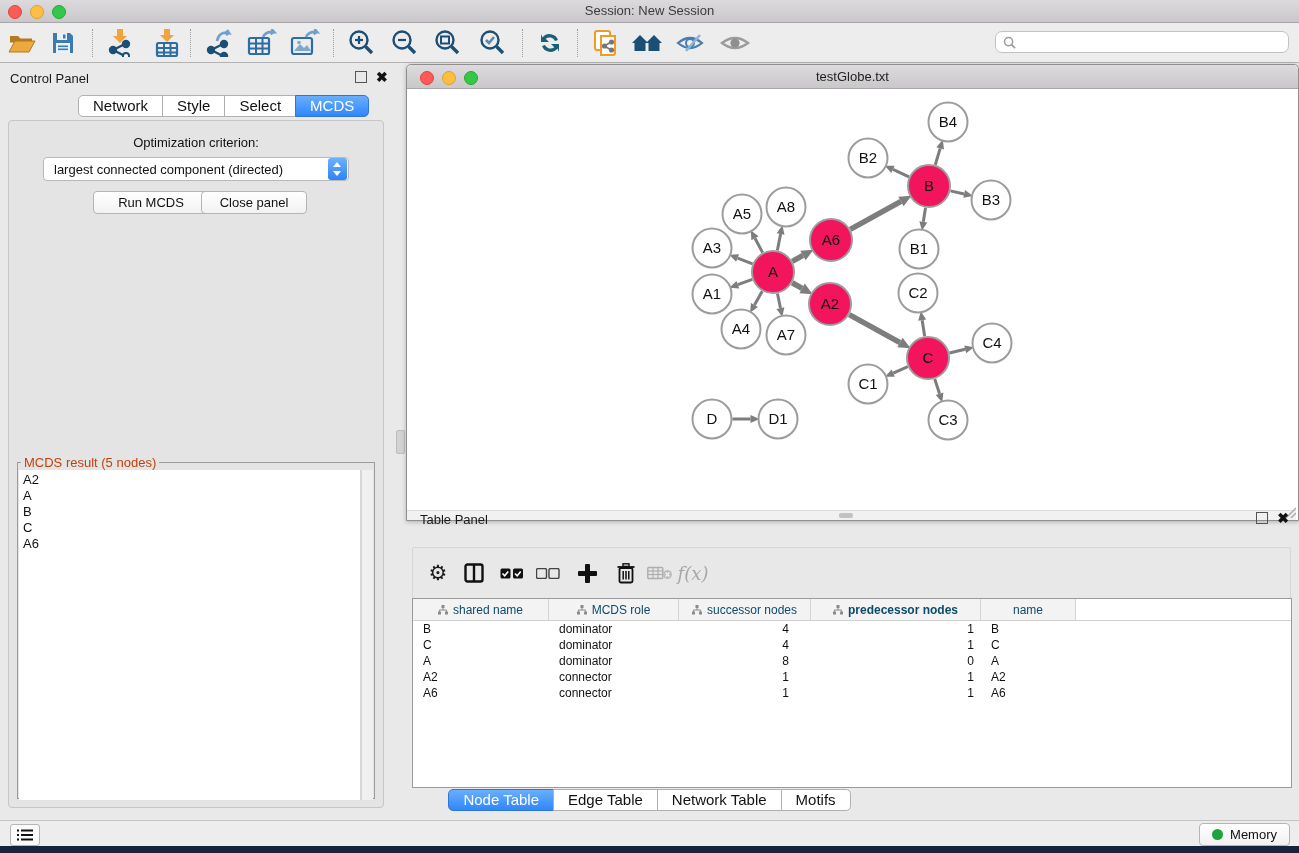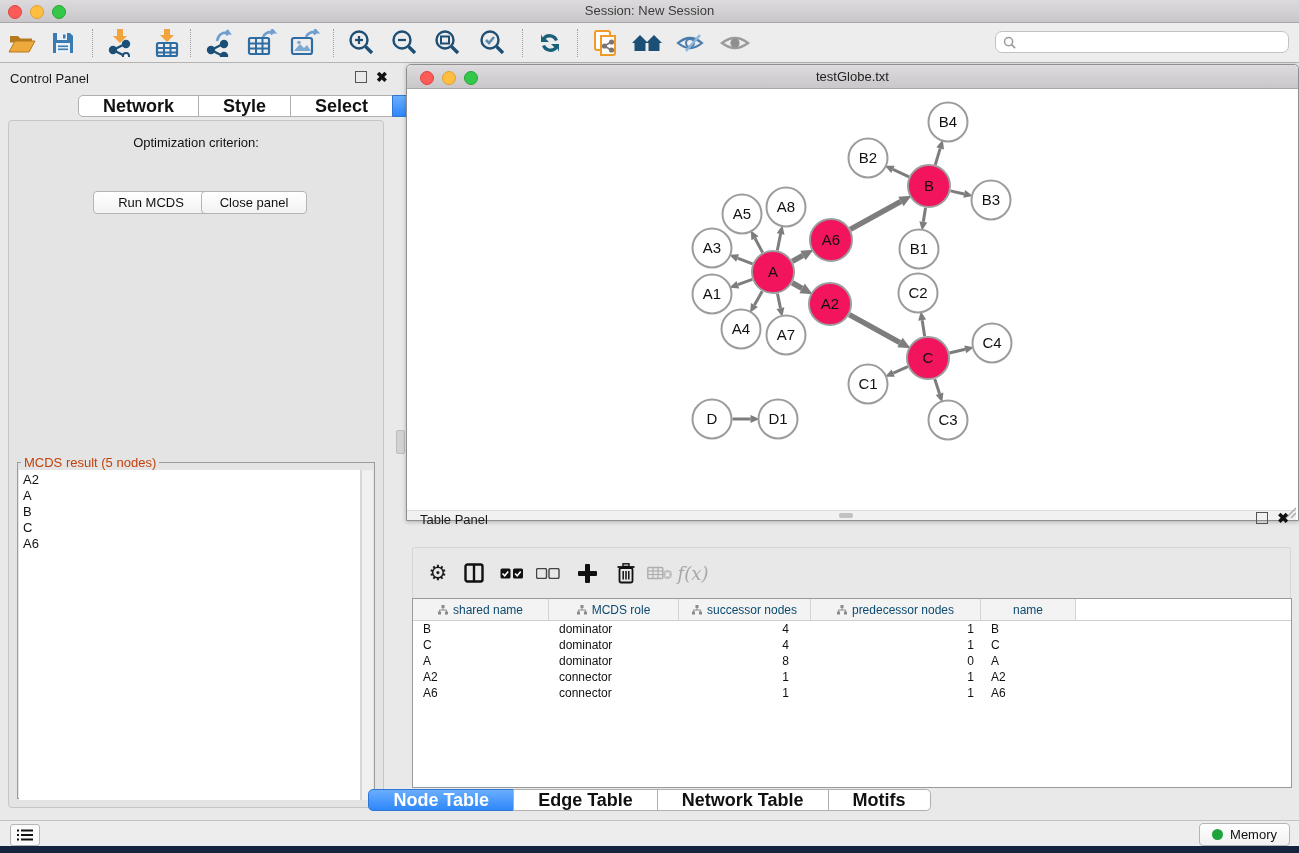--- a/index.html
+++ b/index.html
@@ -20,22 +20,22 @@
   #searchbox{position:absolute;left:995px;top:8px;width:294px;height:22px;background:#fff;
     border:1px solid #c2c2c2;border-radius:7px;display:flex;align-items:center;padding-left:7px;box-sizing:border-box;}
   #searchbox input{border:none;outline:none;flex:1;font-size:12px;background:transparent;margin-left:4px;}
   
   #cp-header{left:0;top:62px;width:390px;height:30px;}
   #cp-title{left:10px;top:9px;font-size:13px;color:#1a1a1a;}
   .panebtns{position:absolute;display:flex;gap:9px;align-items:center;}
   .floatsq{width:10px;height:10px;border:1.5px solid #555;}
   .closex{font-size:14px;font-weight:bold;color:#111;line-height:10px;}
   .tabbar{display:flex;}
-  .tab{height:20px;line-height:20px;padding:0 24px;font-size:18px;background:#fff;
-    border:1px solid #b0b0b0;margin-left:-1px;color:#111;font-weight:bold;}
+  .tab{height:20px;line-height:20px;padding:0 14px;font-size:15px;background:#fff;
+    border:1px solid #b0b0b0;margin-left:-1px;color:#111;}
   .tab:first-child{border-radius:5px 0 0 5px;margin-left:0;}
   .tab:last-child{border-radius:0 5px 5px 0;}
   .tab.sel{background:linear-gradient(#6aaefd,#2e87fb);color:#fff;border-color:#3077d4;}
   #cp-tabs{left:78px;top:95px;}
   #cp-inner{left:8px;top:120px;width:374px;height:686px;background:#e4e4e4;
     border:1px solid #c6c6c6;border-radius:4px;}
   #opt-label{left:0;top:14px;width:374px;text-align:center;font-size:13px;color:#111;}
   #criterion{left:34px;top:36px;width:306px;height:24px;background:#fff;border:1px solid #b9b9b9;
     border-radius:4px;display:flex;align-items:center;box-sizing:border-box;}
   #criterion .val{flex:1;font-size:13px;padding-left:10px;color:#111;white-space:nowrap;}
@@ -263,20 +263,27 @@
   </span>
 </div>
 <div id="cp-tabs" class="abs tabbar">
     <span class="tab">Network</span>
     <span class="tab">Style</span>
     <span class="tab">Select</span>
     <span class="tab sel">MCDS</span>
   </div>
 <div id="cp-inner" class="abs">
   <div id="opt-label" class="abs">Optimization criterion:</div>
+  <div id="criterion" class="abs">
+    <span class="val">largest connected component (directed)</span>
+    <span class="stepper">
+      <span class="chev up"></span>
+        <span class="chev dn"></span>
+    </span>
+  </div>
   <div class="swbtn" style="left:84px;top:70px;width:116px;">Run MCDS</div>
   <div class="swbtn" style="left:192px;top:70px;width:106px;">Close panel</div>
   <fieldset id="mcds-fieldset" class="abs">
     <legend>MCDS result (5 nodes)</legend>
     <div style="position:relative;width:100%;height:100%;">
       <div id="result-list">
           <div>A2</div>
           <div>A</div>
           <div>B</div>
           <div>C</div>
@@ -514,21 +521,21 @@
       </div>
       <div class="th" style="width: 132px;">
         <svg width="10" height="10" viewBox="0 0 10 10">
           <rect x="3.5" y="0" width="3" height="3" fill="#8a8a8a"></rect>
           <rect x="0" y="6.5" width="3" height="3" fill="#8a8a8a"></rect>
           <rect x="7" y="6.5" width="3" height="3" fill="#8a8a8a"></rect>
           <path d="M5 3 v2 M1.5 6.5 v-1.5 h7 v1.5" fill="none" stroke="#8a8a8a" stroke-width="1"></path>
         </svg>
         <span>successor nodes</span>
       </div>
-      <div class="th" style="width: 170px;">
+      <div class="th" style="width: 170px; font-weight: bold;">
         <svg width="10" height="10" viewBox="0 0 10 10">
           <rect x="3.5" y="0" width="3" height="3" fill="#8a8a8a"></rect>
           <rect x="0" y="6.5" width="3" height="3" fill="#8a8a8a"></rect>
           <rect x="7" y="6.5" width="3" height="3" fill="#8a8a8a"></rect>
           <path d="M5 3 v2 M1.5 6.5 v-1.5 h7 v1.5" fill="none" stroke="#8a8a8a" stroke-width="1"></path>
         </svg>
         <span>predecessor nodes</span>
       </div>
       <div class="th" style="width: 95px;">
         <span>name</span>

